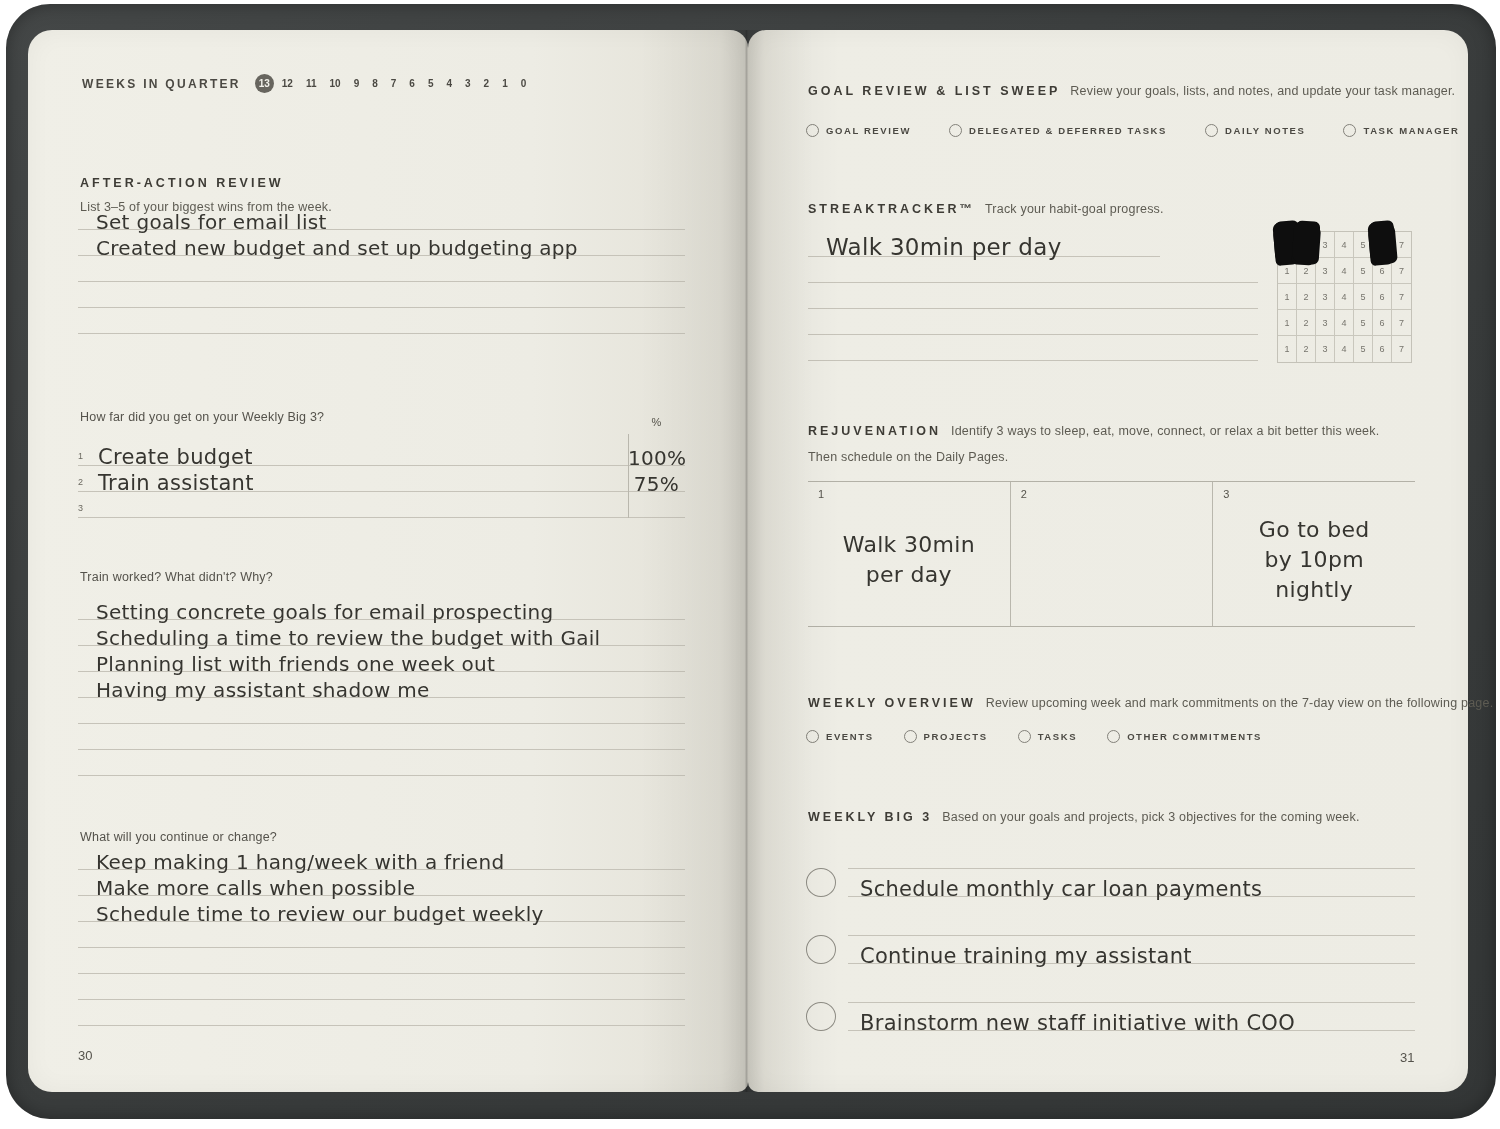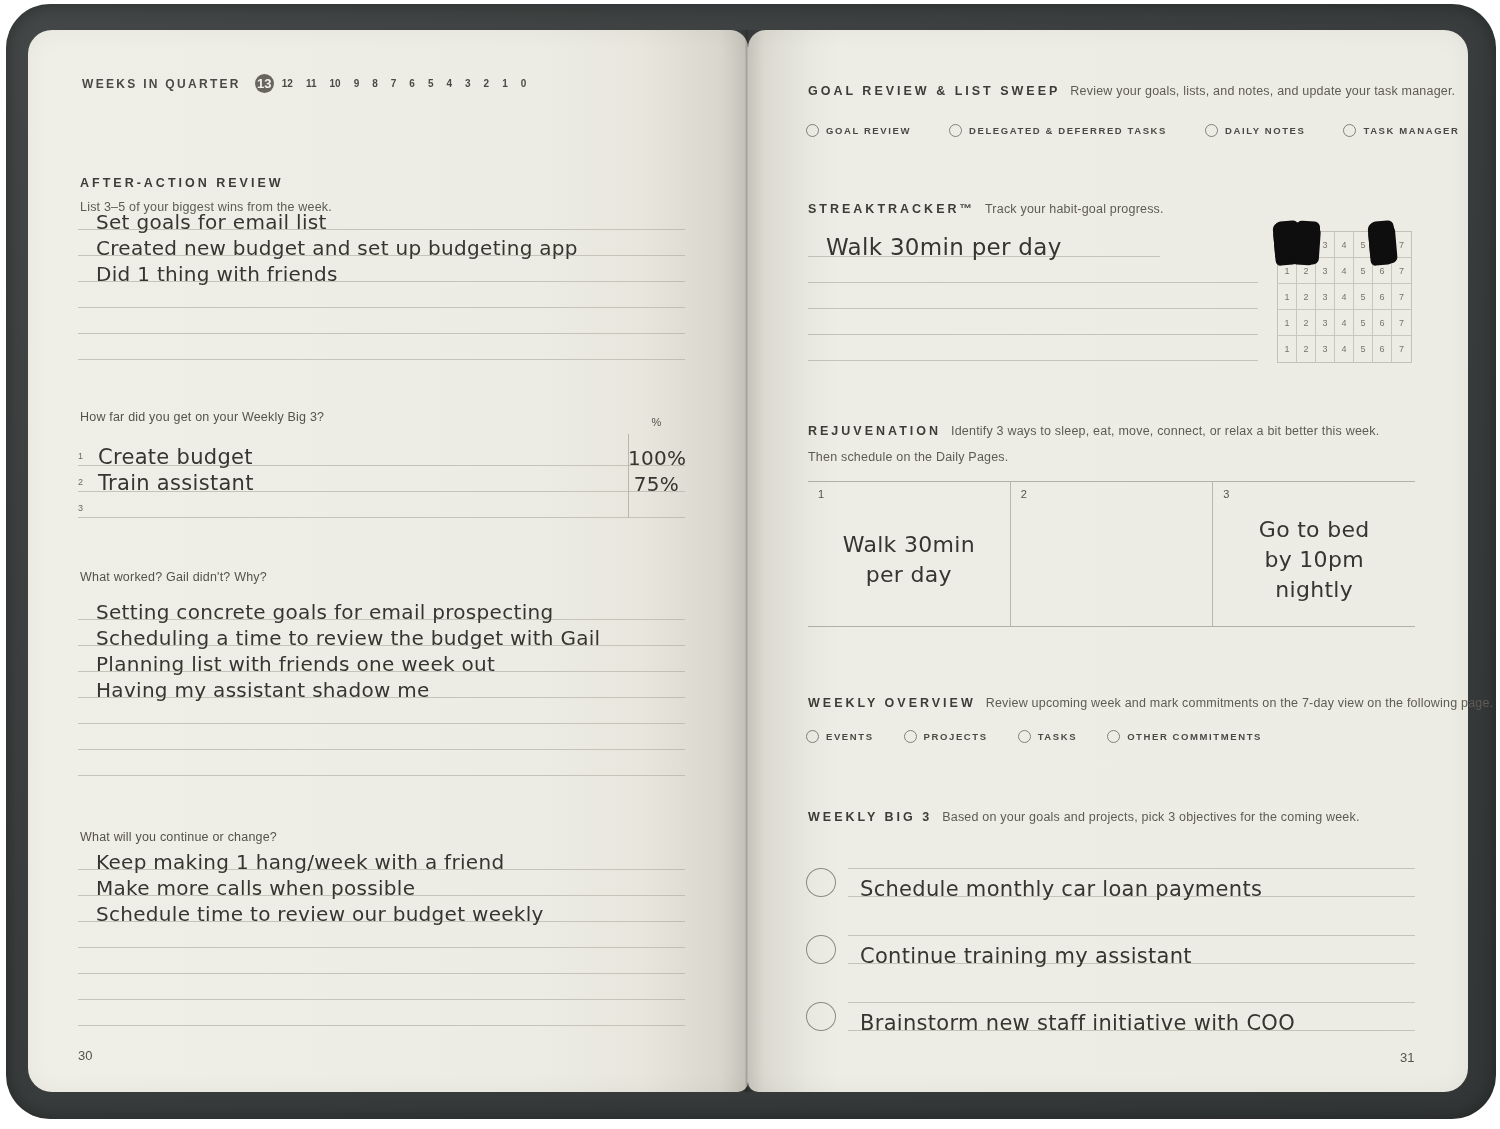--- a/index.html
+++ b/index.html
@@ -23,21 +23,21 @@
   .sh-h{font-size:12.5px;font-weight:700;letter-spacing:3px;color:#3e3c36;}
   .sh-sub{font-size:12.5px;color:#5d5b52;letter-spacing:.2px;}
   .question{font-size:12.5px;color:#54524b;letter-spacing:.2px;}
   .pageno{font-size:13px;color:#55534c;}
   .page-title{font-size:30px;font-weight:500;letter-spacing:12px;word-spacing:10px;color:#2d2c28;}
 
   
   .weeks{display:flex;align-items:center;}
   .ws-label{font-size:12px;font-weight:700;letter-spacing:2.3px;color:#4b4943;}
   .ws-badge{width:19px;height:19px;border-radius:50%;background:#67655e;color:#f2f1ea;
-            font-size:13px;font-weight:700;line-height:19px;text-align:center;margin:0 8px 0 14px;}
+            font-size:10px;font-weight:700;line-height:19px;text-align:center;margin:0 8px 0 14px;}
   .ws-nums{display:flex;gap:13px;}
   .ws-num{font-size:10px;font-weight:700;color:#4b4943;}
 
   
   .hw{font-family:"DejaVu Sans",sans-serif;color:#363530;letter-spacing:.3px;line-height:1;}
 
   
   .rules{position:absolute;}
   .rules .row{height:26px;border-bottom:1px solid #c6c3b9;display:flex;align-items:flex-end;
               padding-left:18px;box-sizing:border-box;}
@@ -122,23 +122,20 @@
       <span class="sh-sub">List 3–5 of your biggest wins from the week.</span>
     </div>
 
     <div class="rules" style="left:50px;top:174px;width:607px;">
       <div class="row">
           <span class="hw">Set goals for email list</span>
         </div>
       <div class="row">
           <span class="hw">Created new budget and set up budgeting app</span>
         </div>
-      <div class="row">
-          <span class="hw">Did 1 thing with friends</span>
-        </div>
       <div class="row"></div>
       <div class="row"></div>
       <div class="row"></div>
     </div>
 
     <div class="abs question" style="left:52px;top:380px;">How far did you get on your Weekly Big 3?</div>
     <div class="abs pct-head" style="left:600px;top:386px;">%</div>
 
     <div class="b3table" style="left:50px;top:410px;">
       <div class="vdiv"></div>
@@ -152,21 +149,21 @@
         <span class="ttext hw">Train assistant</span>
         <span class="tpct hw">75%</span>
       </div>
       <div class="trow">
         <span class="tnum">3</span>
         <span class="ttext hw"></span>
         <span class="tpct hw"></span>
       </div>
     </div>
 
-    <div class="abs question" style="left:52px;top:540px;">What worked? Gail didn't? Why?</div>
+    <div class="abs question" style="left:52px;top:540px;">Train worked? What didn't? Why?</div>
     <div class="rules" style="left:50px;top:564px;width:607px;">
       <div class="row">
           <span class="hw">Setting concrete goals for email prospecting</span>
         </div>
       <div class="row">
           <span class="hw">Scheduling a time to review the budget with Gail</span>
         </div>
       <div class="row">
           <span class="hw">Planning list with friends one week out</span>
         </div>

